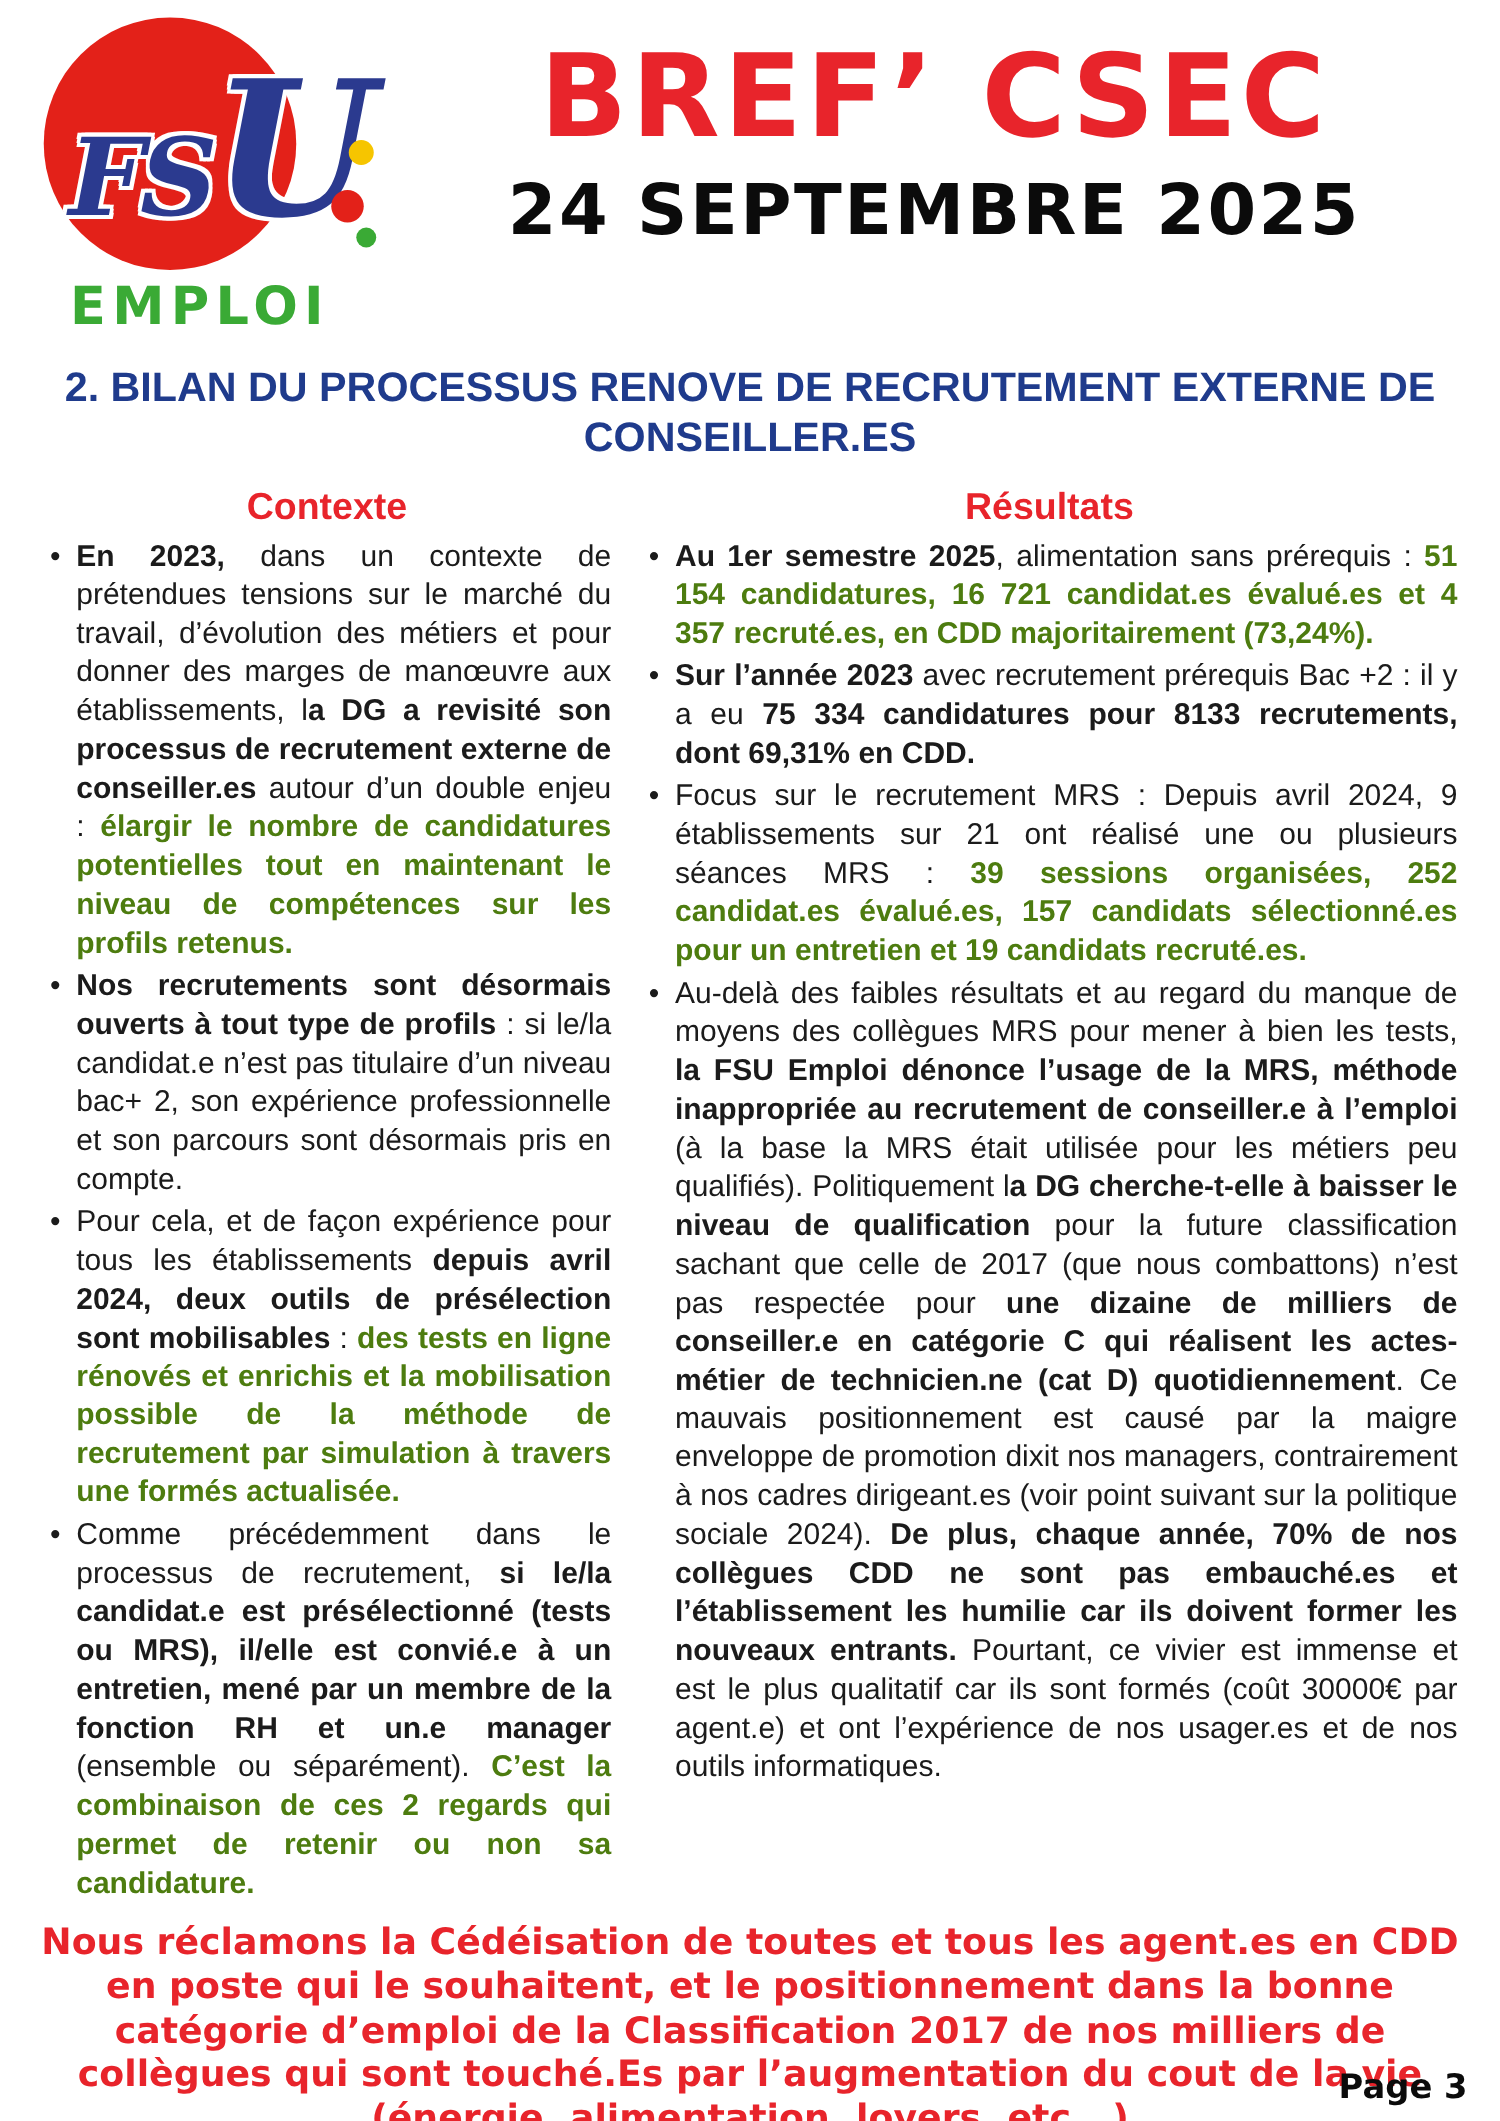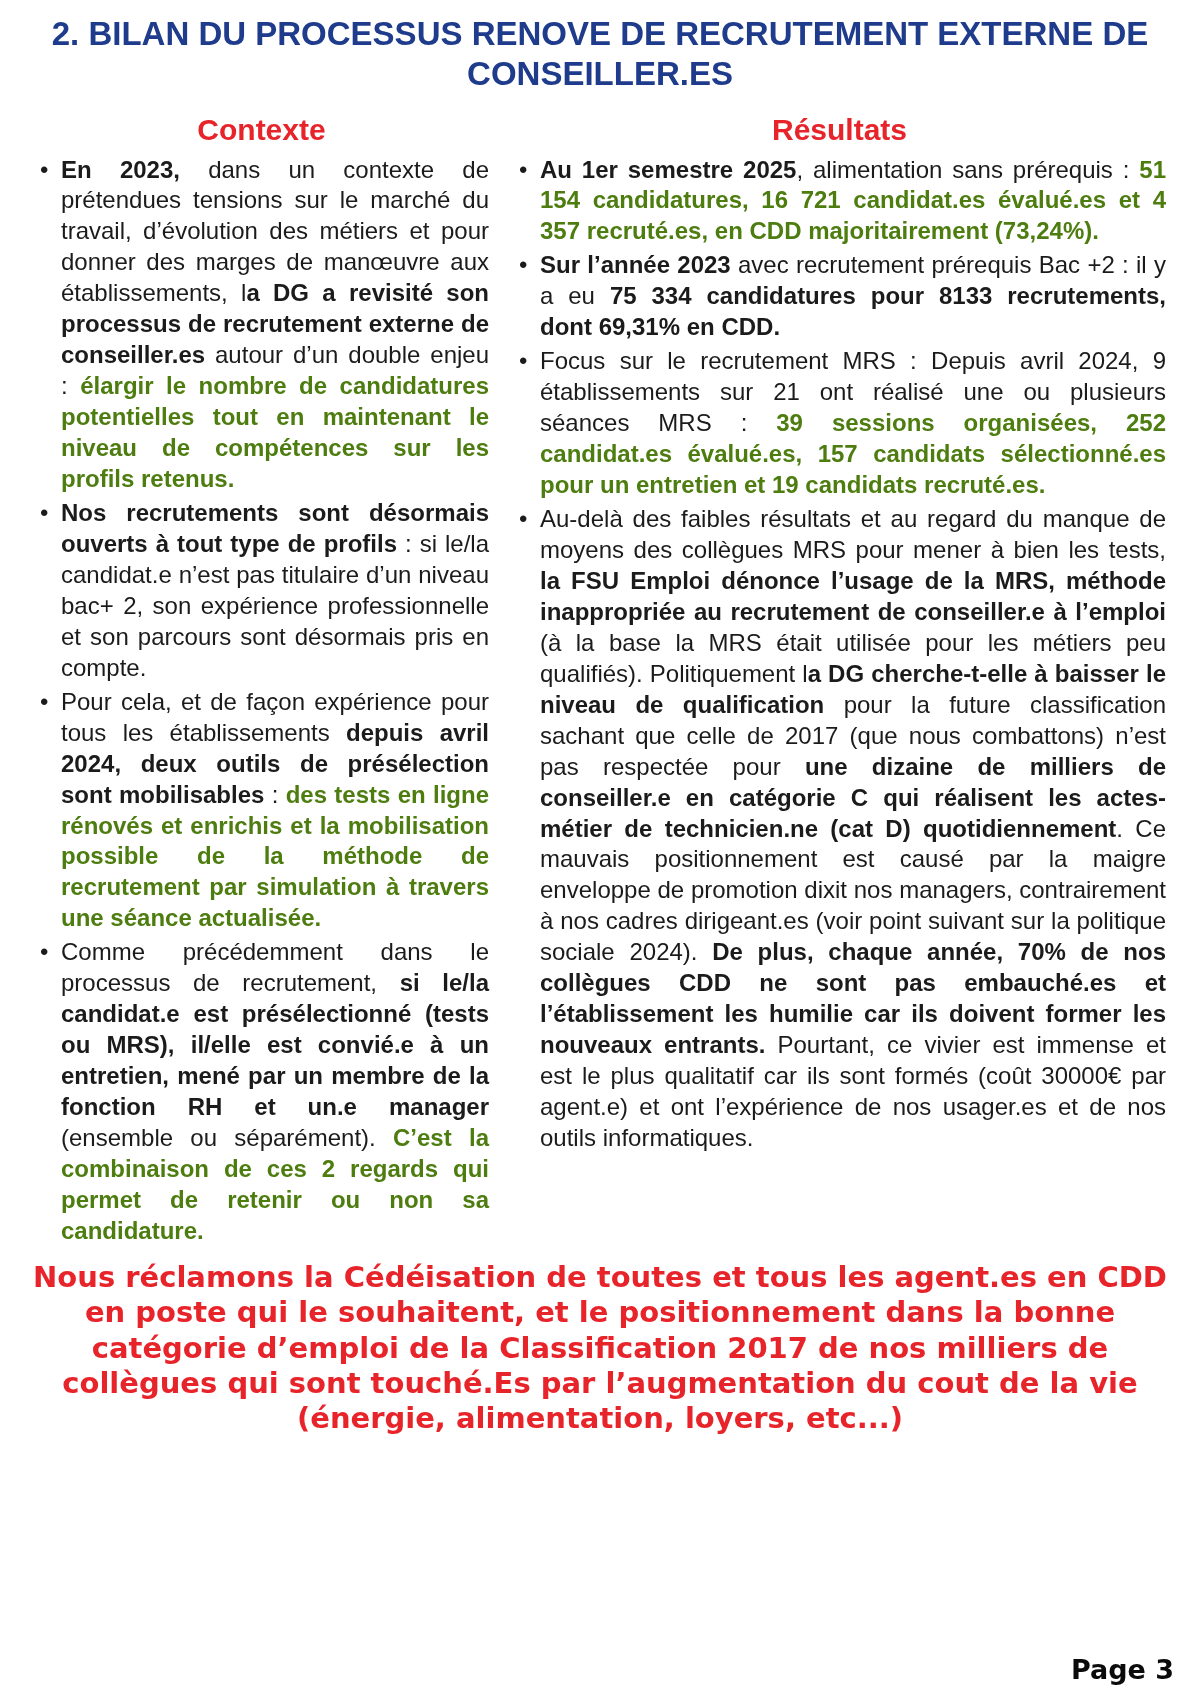--- a/index.html
+++ b/index.html
@@ -101,31 +101,50 @@
     position: absolute; right: 26px; bottom: 12px;
     font-family: "DejaVu Sans", sans-serif;
     font-weight: bold; font-size: 27px; color: #0b0b0b;
   }
 </style>
 </head>
 <body>
 
 <div class="page">
 
+  <div class="header">
+
+    <div class="logo">
+      <div class="logo-circle"></div>
+      <div class="logo-text">
+        <span class="logo-fs">FS</span><span class="logo-u">U</span>
+      </div>
+      <div class="logo-dot-red"></div>
+      <div class="logo-dot-yellow"></div>
+      <div class="logo-dot-green"></div>
+      <div class="logo-emploi">EMPLOI</div>
+    </div>
+
+    <div class="masthead">
+      <h1 class="masthead-title">BREF’ CSEC</h1>
+      <div class="masthead-date">24 SEPTEMBRE 2025</div>
+    </div>
+
+  </div>
 
   <h2 class="article-heading">2. BILAN DU PROCESSUS RENOVE DE RECRUTEMENT EXTERNE DE CONSEILLER.ES</h2>
 
   <div class="columns">
 
     <section class="col-left">
       <h3 class="col-title">Contexte</h3>
       <ul class="bullets">
           <li><span class="b">En 2023,</span><span> dans un contexte de prétendues tensions sur le marché du travail, d’évolution des métiers et pour donner des marges de manœuvre aux établissements, l</span><span class="b">a DG a revisité son processus de recrutement externe de conseiller.es</span><span> autour d’un double enjeu : </span><span class="r">élargir le nombre de candidatures potentielles tout en maintenant le niveau de compétences sur les profils retenus.</span></li>
           <li><span class="b">Nos recrutements sont désormais ouverts à tout type de profils</span><span> : si le/la candidat.e n’est pas titulaire d’un niveau bac+ 2, son expérience professionnelle et son parcours sont désormais pris en compte.</span></li>
-          <li><span>Pour cela, et de façon expérience pour tous les établissements </span><span class="b">depuis avril 2024, deux outils de présélection sont mobilisables</span><span> : </span><span class="r">des tests en ligne rénovés et enrichis et la mobilisation possible de la méthode de recrutement par simulation à travers une séance actualisée.</span></li>
+          <li><span>Pour cela, et de façon expérience pour tous les établissements </span><span class="b">depuis avril 2024, deux outils de présélection sont mobilisables</span><span> : </span><span class="r">des tests en ligne rénovés et enrichis et la mobilisation possible de la méthode de recrutement par simulation à travers une formés actualisée.</span></li>
           <li><span>Comme précédemment dans le processus de recrutement, </span><span class="b">si le/la candidat.e est présélectionné (tests ou MRS), il/elle est convié.e à un entretien, mené par un membre de la fonction RH et un.e manager</span><span> (ensemble ou séparément). </span><span class="r">C’est la combinaison de ces 2 regards qui permet de retenir ou non sa candidature.</span></li>
         </ul>
     </section>
 
     <section class="col-right">
       <h3 class="col-title">Résultats</h3>
       <ul class="bullets">
           <li><span class="b">Au 1er semestre 2025</span><span>, alimentation sans prérequis : </span><span class="r">51 154 candidatures, 16 721 candidat.es évalué.es et 4 357 recruté.es, en CDD majoritairement (73,24%).</span></li>
           <li><span class="b">Sur l’année 2023</span><span> avec recrutement prérequis Bac +2 : il y a eu </span><span class="b">75 334 candidatures pour 8133 recrutements, dont 69,31% en CDD.</span></li>
           <li><span>Focus sur le recrutement MRS : Depuis avril 2024, 9 établissements sur 21 ont réalisé une ou plusieurs séances MRS : </span><span class="r">39 sessions organisées, 252 candidat.es évalué.es, 157 candidats sélectionné.es pour un entretien et 19 candidats recruté.es.</span></li>

